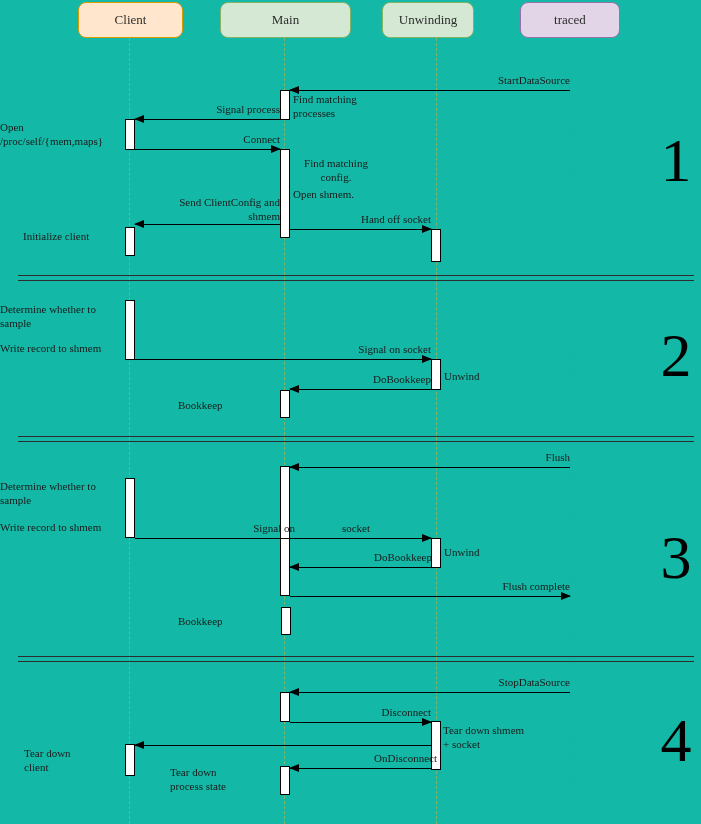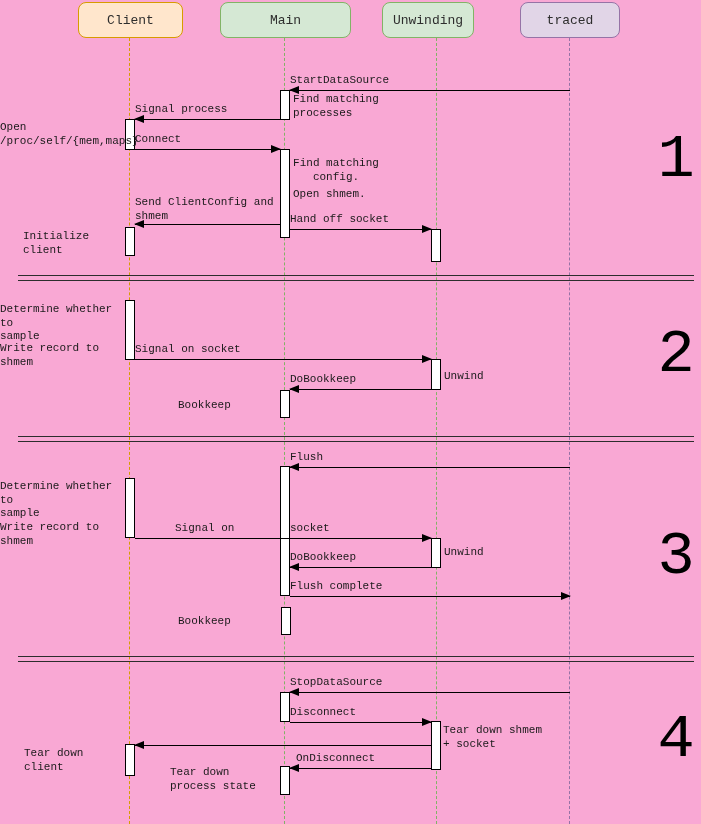--- a/index.html
+++ b/index.html
@@ -1,18 +1,18 @@
 <!DOCTYPE html>
 <html style="--client-fill: #ffe6cc; --client-border: #d79b00; --process-fill: #d5e8d4; --process-border: #82b366; --traced-fill: #e1d5e7; --traced-border: #9673a6; --line: #000000; --divider: #2d2d2d; --text: #1a1a1a;"><head>
 <meta charset="utf-8">
 <style>
   html,body { margin:0; padding:0; background:#ffffff; }
   .canvas {
-    position:relative; width:701px; height:824px; background:#f9a8d4;
-    font-family:Liberation Mono, monospace; color:var(--text,#1a1a1a);
+    position:relative; width:701px; height:824px; background:#14b8a6;
+    font-family:Liberation Serif, serif; color:var(--text,#1a1a1a);
     overflow:hidden;
   }
   .actor {
     position:absolute; top:2px; height:36px; border:1px solid; border-radius:8px;
     display:flex; align-items:center; justify-content:center;
     font-size:13px; color:#2d2d2d; box-sizing:border-box;
   }
   .actor.client   { background:var(--client-fill,#ffe6cc);  border-color:var(--client-border,#d79b00); }
   .actor.process  { background:var(--process-fill,#d5e8d4); border-color:var(--process-border,#82b366); }
   .actor.tracedbx { background:var(--traced-fill,#e1d5e7);  border-color:var(--traced-border,#9673a6); }
@@ -25,21 +25,21 @@
     box-sizing:border-box; z-index:2;
   }
   .arrow { position:absolute; height:0; border-top:1px solid var(--line,#000); z-index:3; }
   .head { position:absolute; width:0; height:0; top:-5px; }
   .head.l { left:-1px;  border-top:4.5px solid transparent; border-bottom:4.5px solid transparent; border-right:10px solid var(--line,#000); }
   .head.r { right:-1px; border-top:4.5px solid transparent; border-bottom:4.5px solid transparent; border-left:10px solid var(--line,#000); }
   .alabel, .note {
     position:absolute; font-size:11px; line-height:13.5px; color:var(--text,#1a1a1a);
     white-space:pre-line; z-index:4;
   }
-  .alabel { text-align:left; }
+  .alabel { text-align:right; }
   .note.r { text-align:left; }
   .note.c { text-align:center; }
   .divider {
     position:absolute; left:18px; width:676px; height:4px;
     border-top:1.5px solid var(--divider,#2d2d2d); border-bottom:1.5px solid var(--divider,#2d2d2d);
     z-index:5; box-sizing:content-box;
   }
   .secnum {
     position:absolute; left:650px; width:52px; text-align:center;
     font-size:62px; line-height:64px; color:#000; z-index:5;

